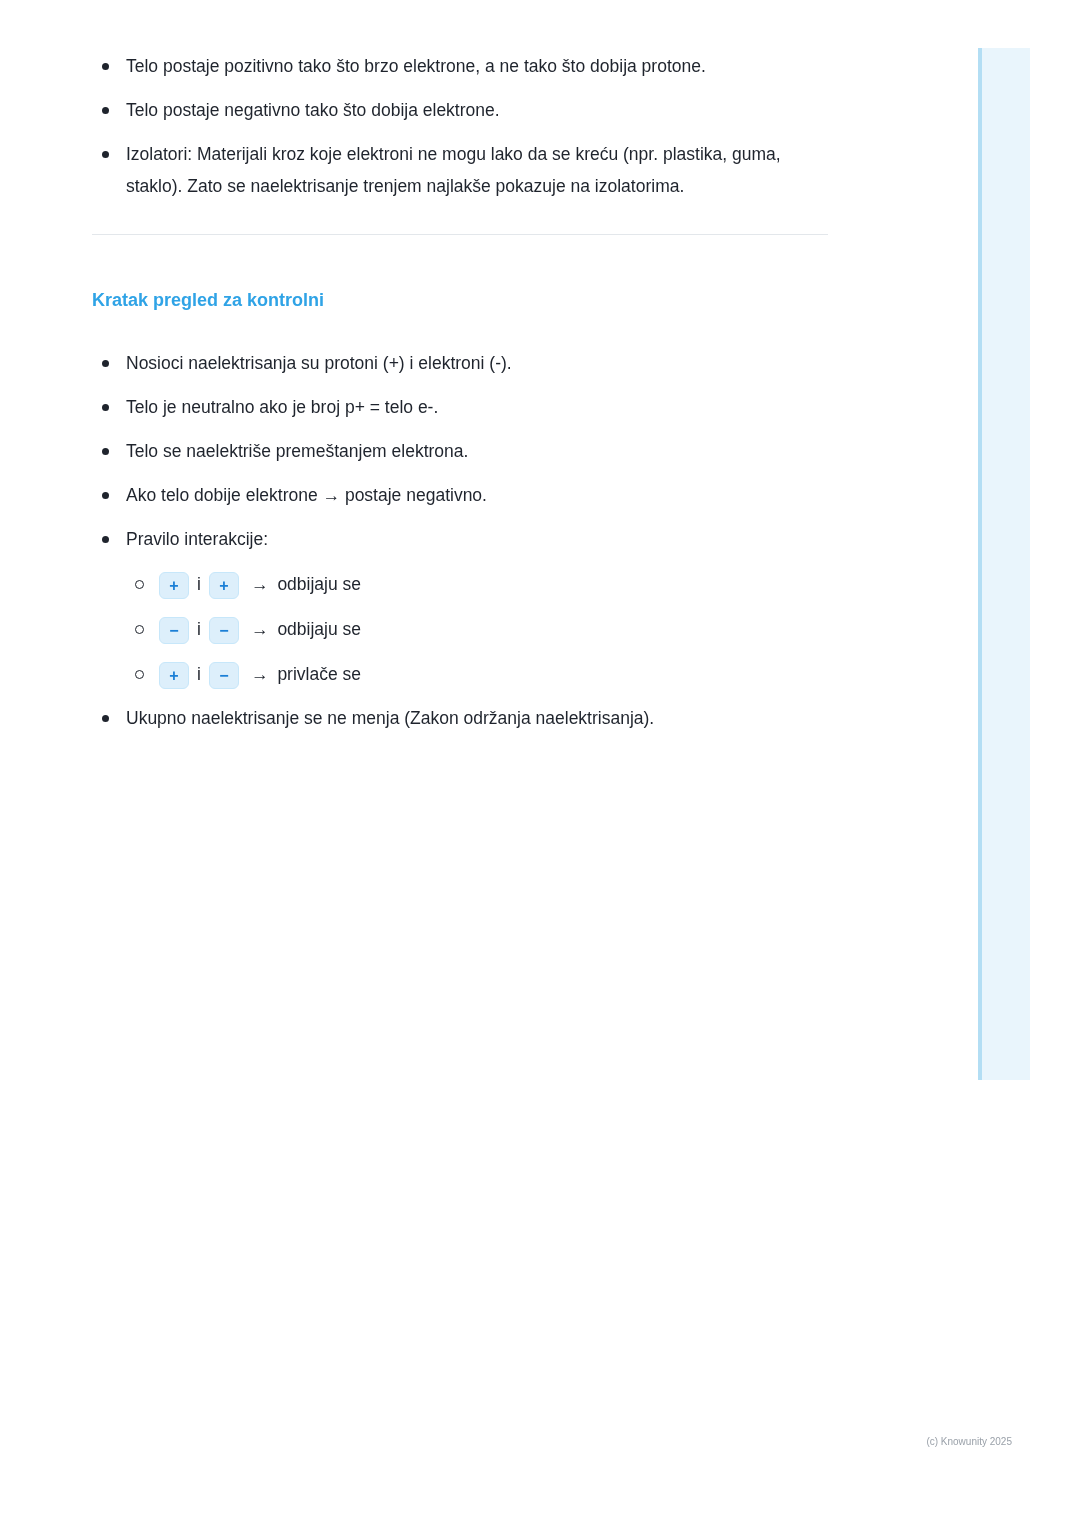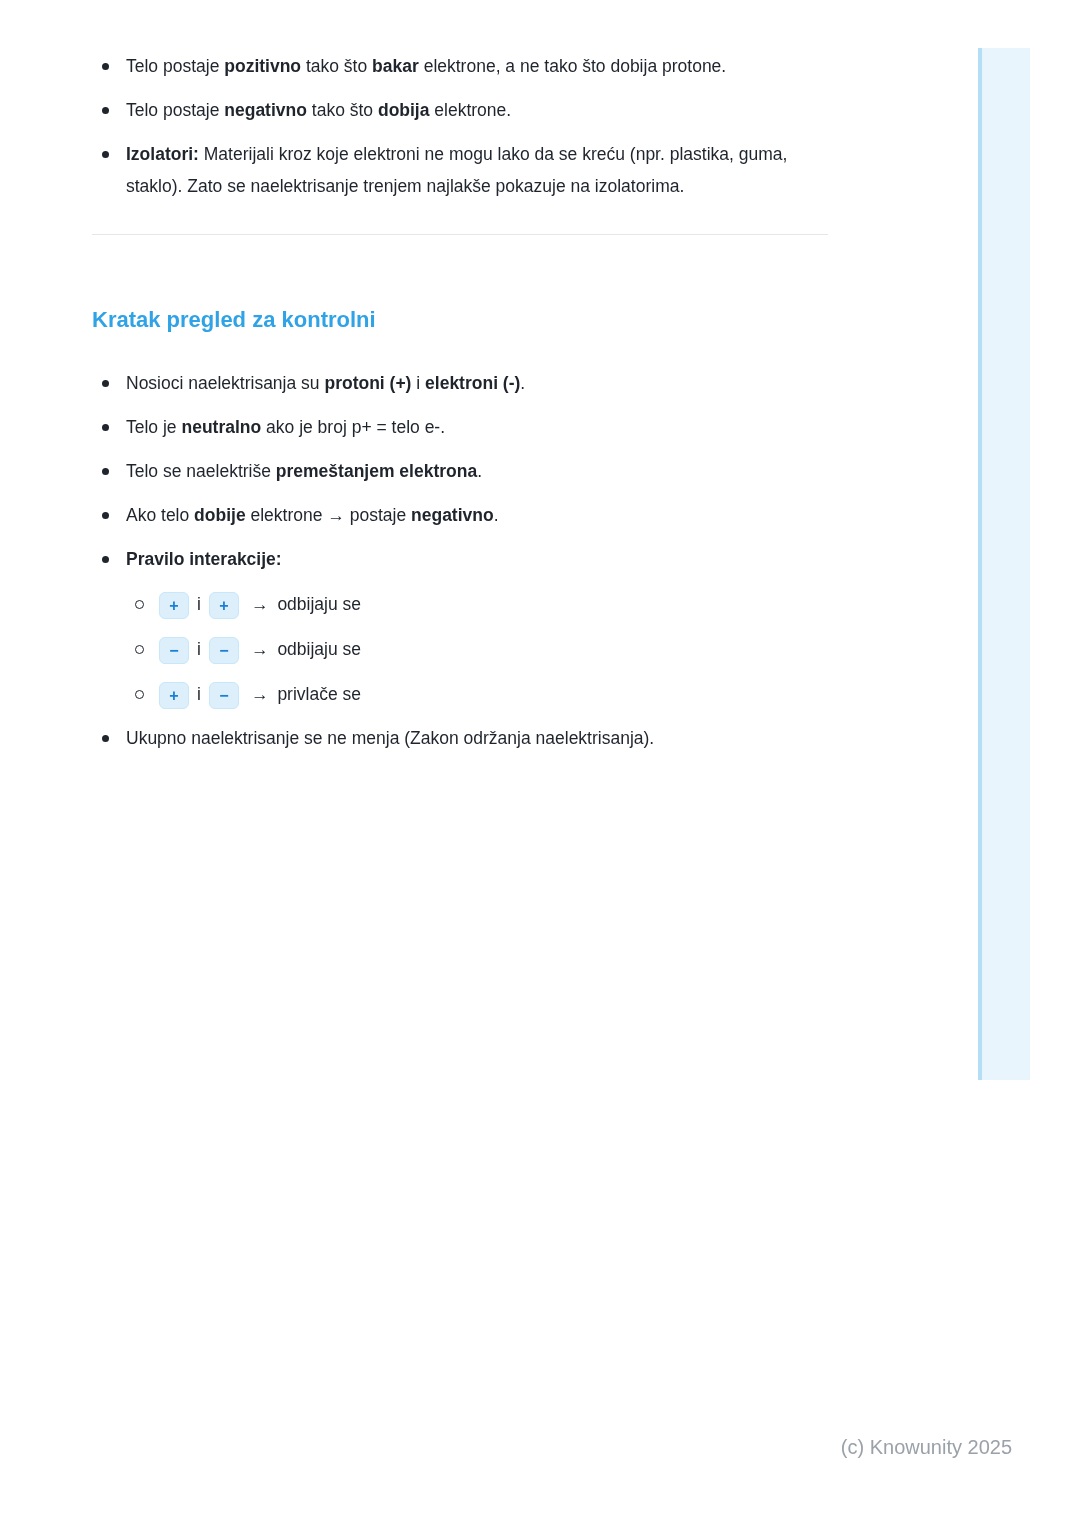--- a/index.html
+++ b/index.html
@@ -23,24 +23,24 @@
   .content{position:absolute;left:92px;top:50px;width:736px;}
   ul.bullet-list{list-style:none;margin:0;padding:0;}
   ul.bullet-list>li{
     position:relative;padding-left:34px;margin-bottom:12px;
     font-size:17.5px;line-height:32px;
   }
   ul.bullet-list>li::before{
     content:"";position:absolute;left:10px;top:13px;
     width:7px;height:7px;border-radius:50%;background:var(--text);
   }
-  strong{font-weight:700;}
+  strong{font-weight:400;}
   .divider{border:none;border-top:1px solid var(--divider);margin:32px 0 0;width:736px;}
   .section-title{
-    margin:68px 0 30px;font-size:22px;line-height:34px;
+    margin:48px 0 30px;font-size:18px;line-height:34px;
     font-weight:700;color:var(--accent);
   }
   ul.sub-list{list-style:none;margin:8px 0 4px;padding:0;}
   ul.sub-list>li{
     position:relative;padding-left:33px;margin-top:13px;
     font-size:17.5px;line-height:32px;
   }
   ul.sub-list>li::before{
     content:"";position:absolute;left:9px;top:12px;
     width:7px;height:7px;border-radius:50%;
@@ -48,34 +48,34 @@
   }
   .chip{
     display:inline-block;min-width:30px;height:27px;line-height:25px;
     text-align:center;background:var(--chip-bg);
     border:1px solid var(--chip-border);border-radius:6px;
     color:var(--chip-text);font-weight:700;font-size:16px;
     vertical-align:middle;padding:0 6px;
   }
   .rule-joiner{margin:0 8px;}
   .rule-arrow{margin:0 9px 0 12px;}
-  .footer{position:absolute;right:68px;top:1436px;font-size:20px;color:var(--muted);}
+  .footer{position:absolute;right:68px;top:1436px;font-size:10px;color:var(--muted);}
   .right-strip{
     position:absolute;left:978px;top:48px;width:52px;height:1032px;
     background:var(--strip-bg);border-left:4px solid var(--strip-border);
   }
 </style>
 </head>
 <body>
 
 <div class="right-strip"></div>
 
 <div class="content">
   <ul class="bullet-list" id="top-list">
-      <li><span>Telo postaje </span><strong>pozitivno</strong><span> tako što </span><strong>bakar</strong><span> elektrone, a ne tako što dobija protone.</span></li>
+      <li><span>Telo postaje </span><strong>pozitivno</strong><span> tako što </span><strong>brzo</strong><span> elektrone, a ne tako što dobija protone.</span></li>
       <li><span>Telo postaje </span><strong>negativno</strong><span> tako što </span><strong>dobija</strong><span> elektrone.</span></li>
       <li><strong>Izolatori:</strong><span> Materijali kroz koje elektroni ne mogu lako da se kreću (npr. plastika, guma, staklo). Zato se naelektrisanje trenjem najlakše pokazuje na izolatorima.</span></li>
     </ul>
   <hr class="divider">
   <h1 class="section-title">Kratak pregled za kontrolni</h1>
   <ul class="bullet-list" id="summary-list">
       <li><span>Nosioci naelektrisanja su </span><strong>protoni (+)</strong><span> i </span><strong>elektroni (-)</strong><span>.</span></li>
       <li><span>Telo je </span><strong>neutralno</strong><span> ako je broj p+ = telo e-.</span></li>
       <li><span>Telo se naelektriše </span><strong>premeštanjem elektrona</strong><span>.</span></li>
       <li><span>Ako telo </span><strong>dobije</strong><span> elektrone → postaje </span><strong>negativno</strong><span>.</span></li>

